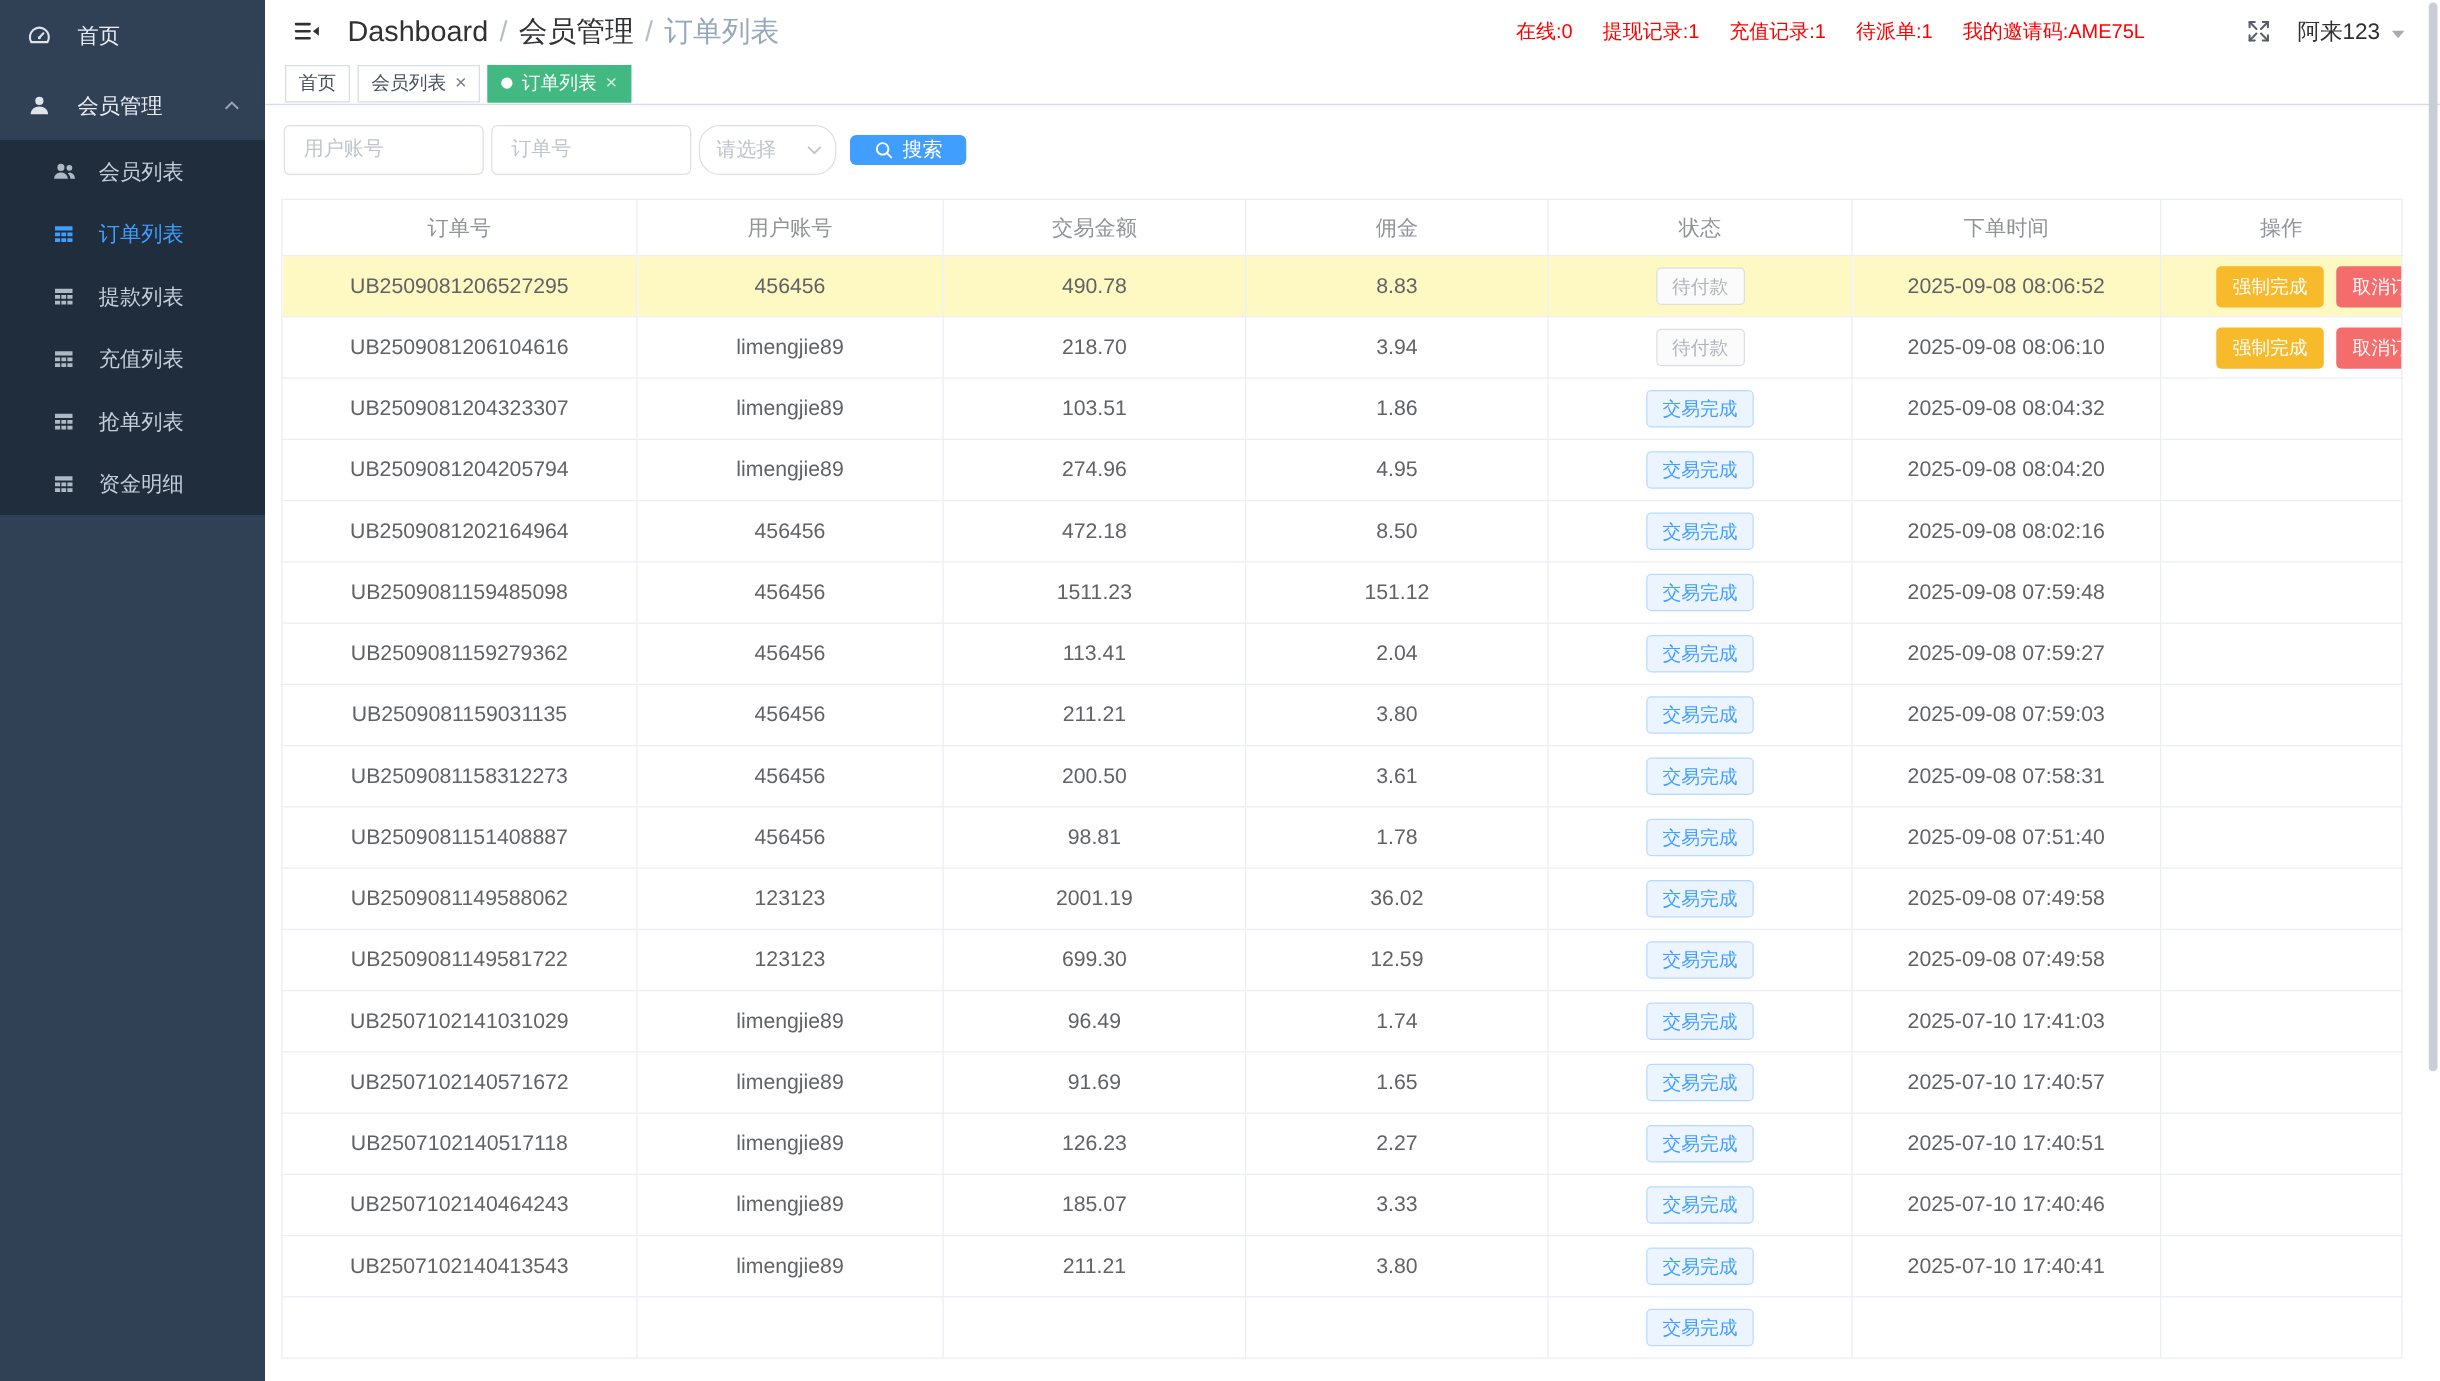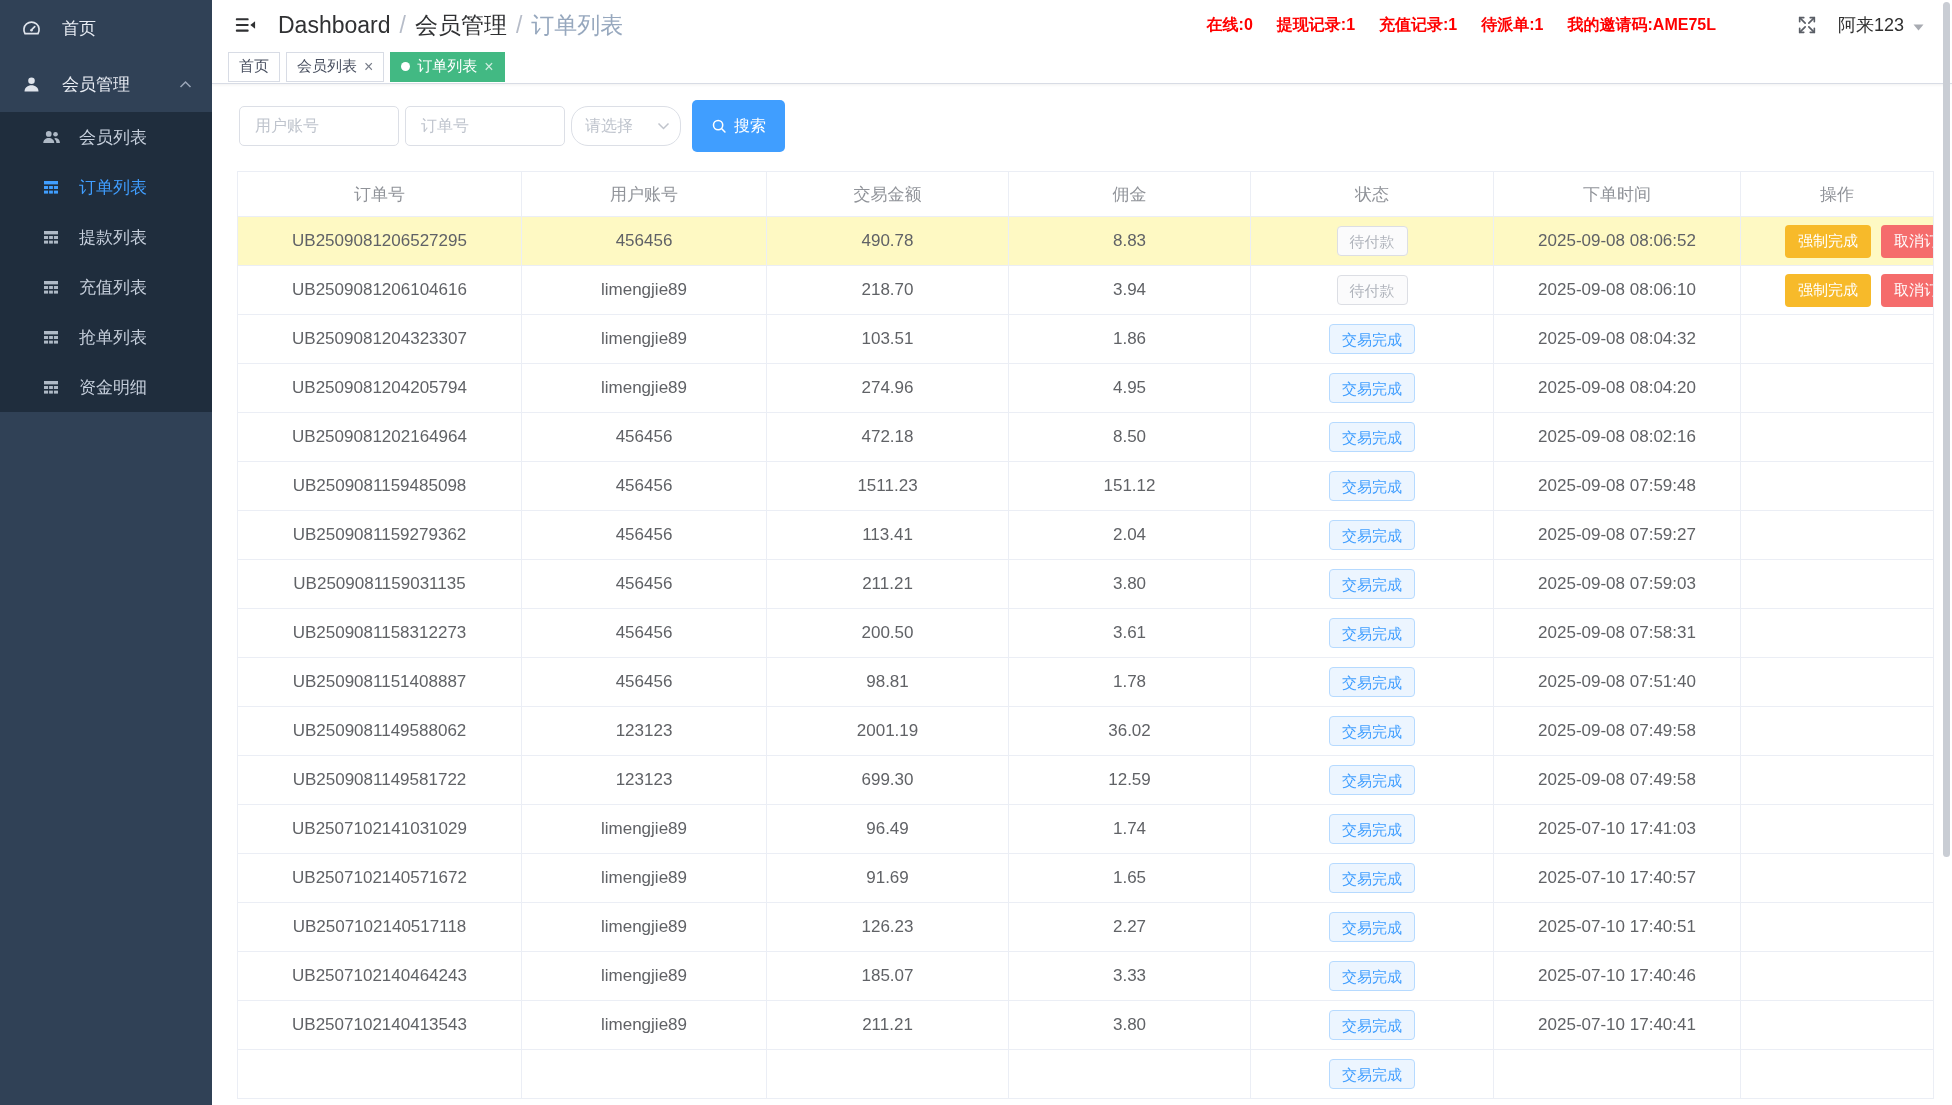--- a/index.html
+++ b/index.html
@@ -25,46 +25,46 @@
   .main{flex:1;display:flex;flex-direction:column;min-width:0;background:#fff;}
   .navbar{height:50px;flex:none;background:#fff;display:flex;align-items:center;
           padding:0 22px 0 14px;position:relative;z-index:3;}
   .hamburger{display:flex;align-items:center;padding:0 8px;color:#303133;cursor:pointer;}
   .breadcrumb{display:flex;align-items:center;gap:9px;margin-left:14px;font-size:23px;color:#303133;}
   .crumb{cursor:pointer;}
   .crumb.last{color:#97a8be;cursor:default;}
   .crumb-sep{color:#b6bcc8;}
   .nav-right{margin-left:auto;display:flex;align-items:center;}
   .stats{display:flex;gap:24px;font-size:16px;color:var(--red,#ff0000);margin-right:80px;white-space:nowrap;}
-  .stat{cursor:default;font-weight:bold;}
+  .stat{cursor:default;}
   .screenfull{display:flex;color:#5a5e66;margin-right:20px;cursor:pointer;}
   .user{display:flex;align-items:center;gap:9px;font-size:18px;color:#303030;cursor:pointer;padding-right:6px;}
   .user .dcaret{margin-top:5px;display:flex;}
 
   
   .tags-view{height:34px;flex:none;background:#fff;border-bottom:1px solid #d8dce5;
              box-shadow:0 1px 3px 0 rgba(0,0,0,.06);display:flex;align-items:center;
              padding-left:16px;gap:6px;position:relative;z-index:2;}
   .tag{height:30px;display:inline-flex;align-items:center;gap:7px;padding:0 10px;
        border:1px solid #d8dce5;background:#fff;color:#495060;font-size:15px;cursor:pointer;white-space:nowrap;}
   .tag .dot{width:9px;height:9px;border-radius:50%;background:#fff;display:inline-block;}
   .tag .close{font-size:16px;line-height:1;color:inherit;opacity:.75;}
   .tag.active{background:var(--green,#42b983);border-color:var(--green,#42b983);color:#fff;}
 
   
-  .content{flex:1;background:#fff;padding:16px 0 0 25px;overflow:hidden;position:relative;}
+  .content{flex:1;background:#fff;padding:16px 0 0 13px;overflow:hidden;position:relative;}
   .filters{display:flex;align-items:center;gap:6px;margin:0 0 19px 2px;}
   .filters input{width:160px;height:40px;border:1px solid #dcdfe6;border-radius:5px;
                  padding:0 15px;font-size:16px;color:#606266;outline:none;background:#fff;}
   .filters input::placeholder{color:#bfc4cd;}
   .select{width:110px;height:40px;border:1px solid #dcdfe6;border-radius:17px;background:#fff;
           display:flex;align-items:center;justify-content:space-between;
           padding:0 10px 0 13px;color:#bfc4cd;font-size:16px;cursor:pointer;}
   .select .chev{display:flex;color:#c0c4cc;}
-  .search-btn{height:52px;margin-left:5px;padding:0 19px;border:none;border-radius:5px;
+  .search-btn{height:24px;margin-left:5px;padding:0 19px;border:none;border-radius:5px;
               background:var(--blue,#409eff);color:#fff;font-size:16px;display:flex;
               align-items:center;gap:7px;cursor:pointer;
               font-family:"Liberation Sans","DejaVu Sans",sans-serif;}
 
   
   table.grid{border-collapse:collapse;table-layout:fixed;width:1696px;font-size:17px;color:#606266;}
   .grid th,.grid td{border:1px solid #ebeef5;text-align:center;padding:0;overflow:hidden;white-space:nowrap;}
   .grid th{height:45px;font-weight:500;font-size:17px;color:#909399;background:#fff;}
   .grid td{height:49px;background:#fff;}
   tr.hl td{background:#fef9c3;}

